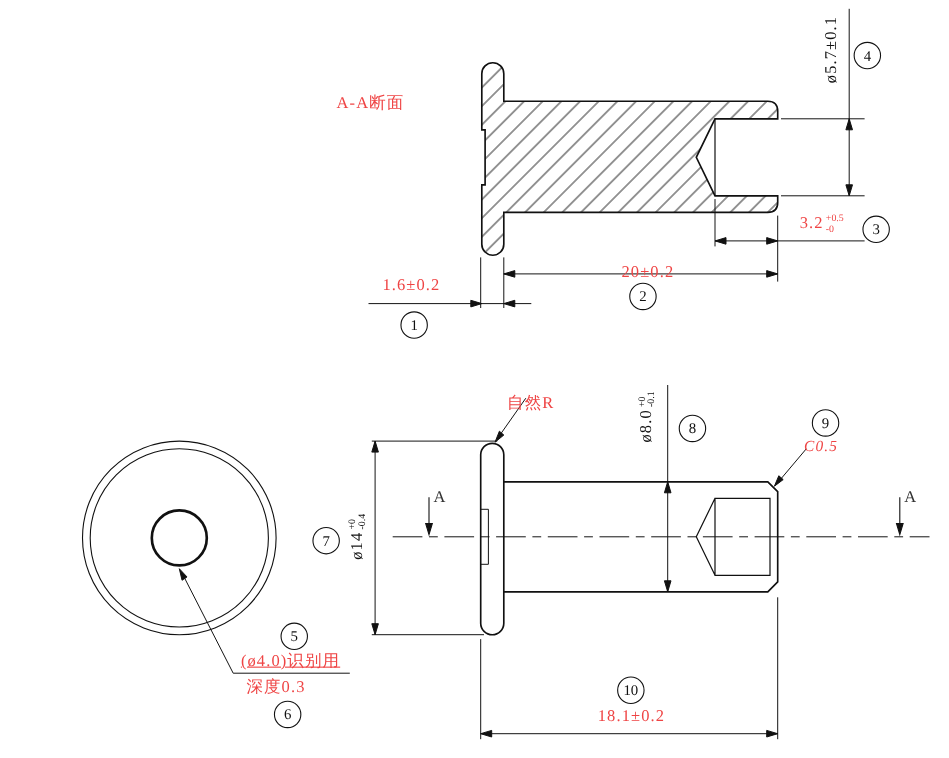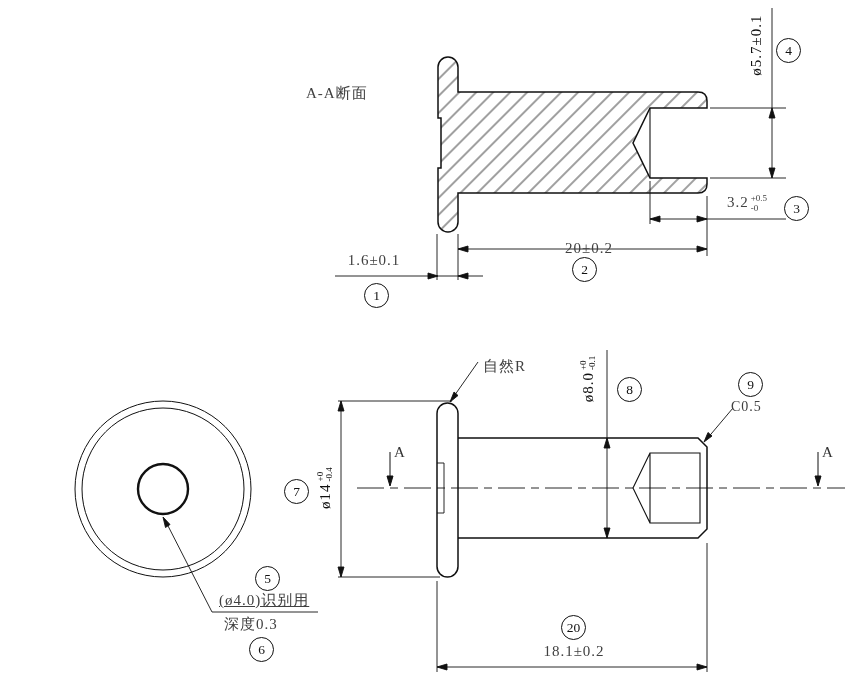--- a/index.html
+++ b/index.html
@@ -2,21 +2,21 @@
 <html><head>
 <meta charset="utf-8">
 <style>
   html,body{margin:0;padding:0;background:#fff;}
   #canvas{
     position:relative;width:863px;height:689px;background:#fff;
     font-family:"Liberation Serif","DejaVu Serif",serif;color:#111;
     overflow:hidden;
   }
   svg{position:absolute;left:0;top:0;}
-  .lbl{position:absolute;white-space:nowrap;font-size:15px;letter-spacing:1px;color:#404040;}
+  .lbl{position:absolute;white-space:nowrap;font-size:15px;letter-spacing:1px;color:#ef4444;}
   .ctr{text-align:center;}
   .vtext{
     position:absolute;display:flex;align-items:center;justify-content:center;
     transform:rotate(-90deg);white-space:nowrap;font-size:15px;letter-spacing:1px;
     height:20px;
   }
   .tol{
     display:inline-flex;flex-direction:column;justify-content:center;
     font-size:9px;line-height:9.5px;letter-spacing:0;margin-left:2px;vertical-align:middle;
     text-align:left;
@@ -120,21 +120,21 @@
     <g stroke="#111" stroke-width="0.9" fill="#111">
       <line x1="478" y1="362" x2="452" y2="399"></line>
       <polygon points="450,402 454,392 458,395.5"></polygon>
       <line x1="733" y1="408" x2="706" y2="440"></line>
       <polygon points="704,442 708,432.5 712,436"></polygon>
     </g>
   </svg>
 
   <div class="lbl" style="left:306px;top:84px;font-size:15px;">A-A断面</div>
 
-  <div class="lbl ctr" style="left:330px;top:252px;width:88px;">1.6±0.1</div>
+  <div class="lbl ctr" style="left:330px;top:252px;width:88px;">1.6±0.2</div>
   <div class="balloon" style="left:364px;top:283px;">1</div>
 
   <div class="lbl ctr" style="left:545px;top:240px;width:88px;">20±0.2</div>
   <div class="balloon" style="left:572px;top:257px;">2</div>
 
   <div class="lbl" style="left:727px;top:194px;">
     <span>3.2</span><span class="tol">
         <span>+0.5</span>
         <span>-0</span>
       </span>
@@ -160,24 +160,24 @@
 
   <div class="vtext" style="left:548px;top:369px;width:80px;">
     <span>ø8.0</span>
       <span class="tol">
         <span>+0</span>
         <span>-0.1</span>
       </span>
   </div>
   <div class="balloon" style="left:617px;top:377px;">8</div>
 
-  <div class="lbl" style="left:483px;top:357px;">自然R</div>
+  <div class="lbl" style="left:461px;top:357px;">自然R</div>
 
   <div class="balloon" style="left:738px;top:372px;">9</div>
-  <div class="lbl" style="left:731px;top:399px;font-size:14px;">C0.5</div>
+  <div class="lbl" style="left:731px;top:399px;font-size:14px;font-style:italic;">C0.5</div>
 
-  <div class="balloon" style="left:561px;top:615px;">20</div>
+  <div class="balloon" style="left:561px;top:615px;">10</div>
   <div class="lbl ctr" style="left:530px;top:643px;width:88px;">18.1±0.2</div>
 
   <div class="seclabel" style="left:394px;top:444px;">A</div>
   <div class="seclabel" style="left:822px;top:444px;">A</div>
 
 </div>
 
 </body></html>

